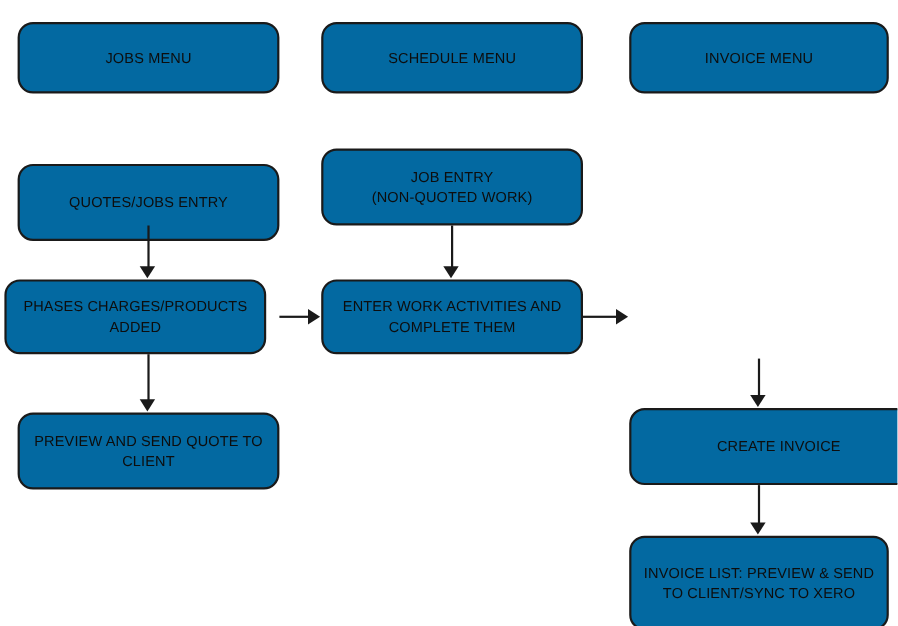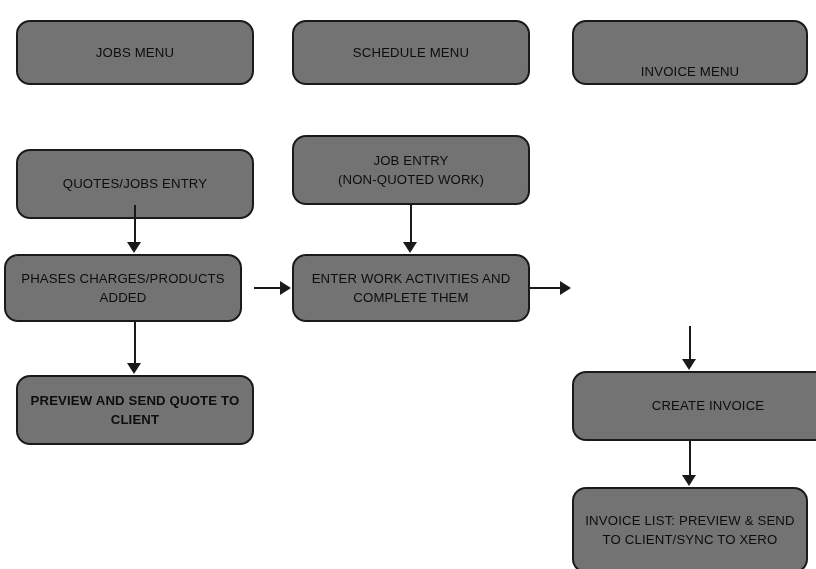--- a/index.html
+++ b/index.html
@@ -14,21 +14,21 @@
   #canvas {
     position: relative;
     width: 816px;
     height: 569px;
     background: #ffffff;
     overflow: hidden;
   }
   .node {
     position: absolute;
     box-sizing: border-box;
-    background: #737373;
+    background: #0369a1;
     border: 2.5px solid #1a1a1a;
     border-radius: 14px;
     display: flex;
     align-items: center;
     justify-content: center;
     text-align: center;
     color: #0d0d0d;
     font-size: 13.2px;
     line-height: 1.45;
     letter-spacing: 0.15px;
@@ -68,21 +68,21 @@
 <div id="canvas">
 
   <div class="node" style="left:16px; top:20px; width:238px; height:65px;">
     <span class="node-label">JOBS MENU</span>
   </div>
 
   <div class="node" style="left:292px; top:20px; width:238px; height:65px;justify-content:flex-end;">
     <span class="node-label">SCHEDULE MENU</span>
   </div>
 
-  <div class="node" style="left:572px; top:20px; width:236px; height:65px;align-items:flex-end;">
+  <div class="node" style="left:572px; top:20px; width:236px; height:65px;">
     <span class="node-label">INVOICE MENU</span>
   </div>
 
   <div class="node" style="left:16px; top:149px; width:238px; height:70px;">
     <span class="node-label">QUOTES/JOBS ENTRY</span>
   </div>
 
   <div class="node" style="left:292px; top:135px; width:238px; height:70px;">
     <span class="node-label">JOB ENTRY
 (NON-QUOTED WORK)</span>
@@ -92,21 +92,21 @@
     <span class="node-label">PHASES CHARGES/PRODUCTS
 ADDED</span>
   </div>
 
   <div class="node" style="left:292px; top:254px; width:238px; height:68px;">
     <span class="node-label">ENTER WORK ACTIVITIES AND
 COMPLETE THEM</span>
   </div>
 
 
-  <div class="node" style="left:16px; top:375px; width:238px; height:70px;font-weight:bold;">
+  <div class="node" style="left:16px; top:375px; width:238px; height:70px;">
     <span class="node-label">PREVIEW AND SEND QUOTE TO
 CLIENT</span>
   </div>
 
   <div class="node" style="left:572px; top:371px; width:272px; height:70px;">
     <span class="node-label">CREATE INVOICE</span>
   </div>
 
   <div class="node" style="left:572px; top:487px; width:236px; height:86px;">
     <span class="node-label">INVOICE LIST: PREVIEW &amp; SEND

